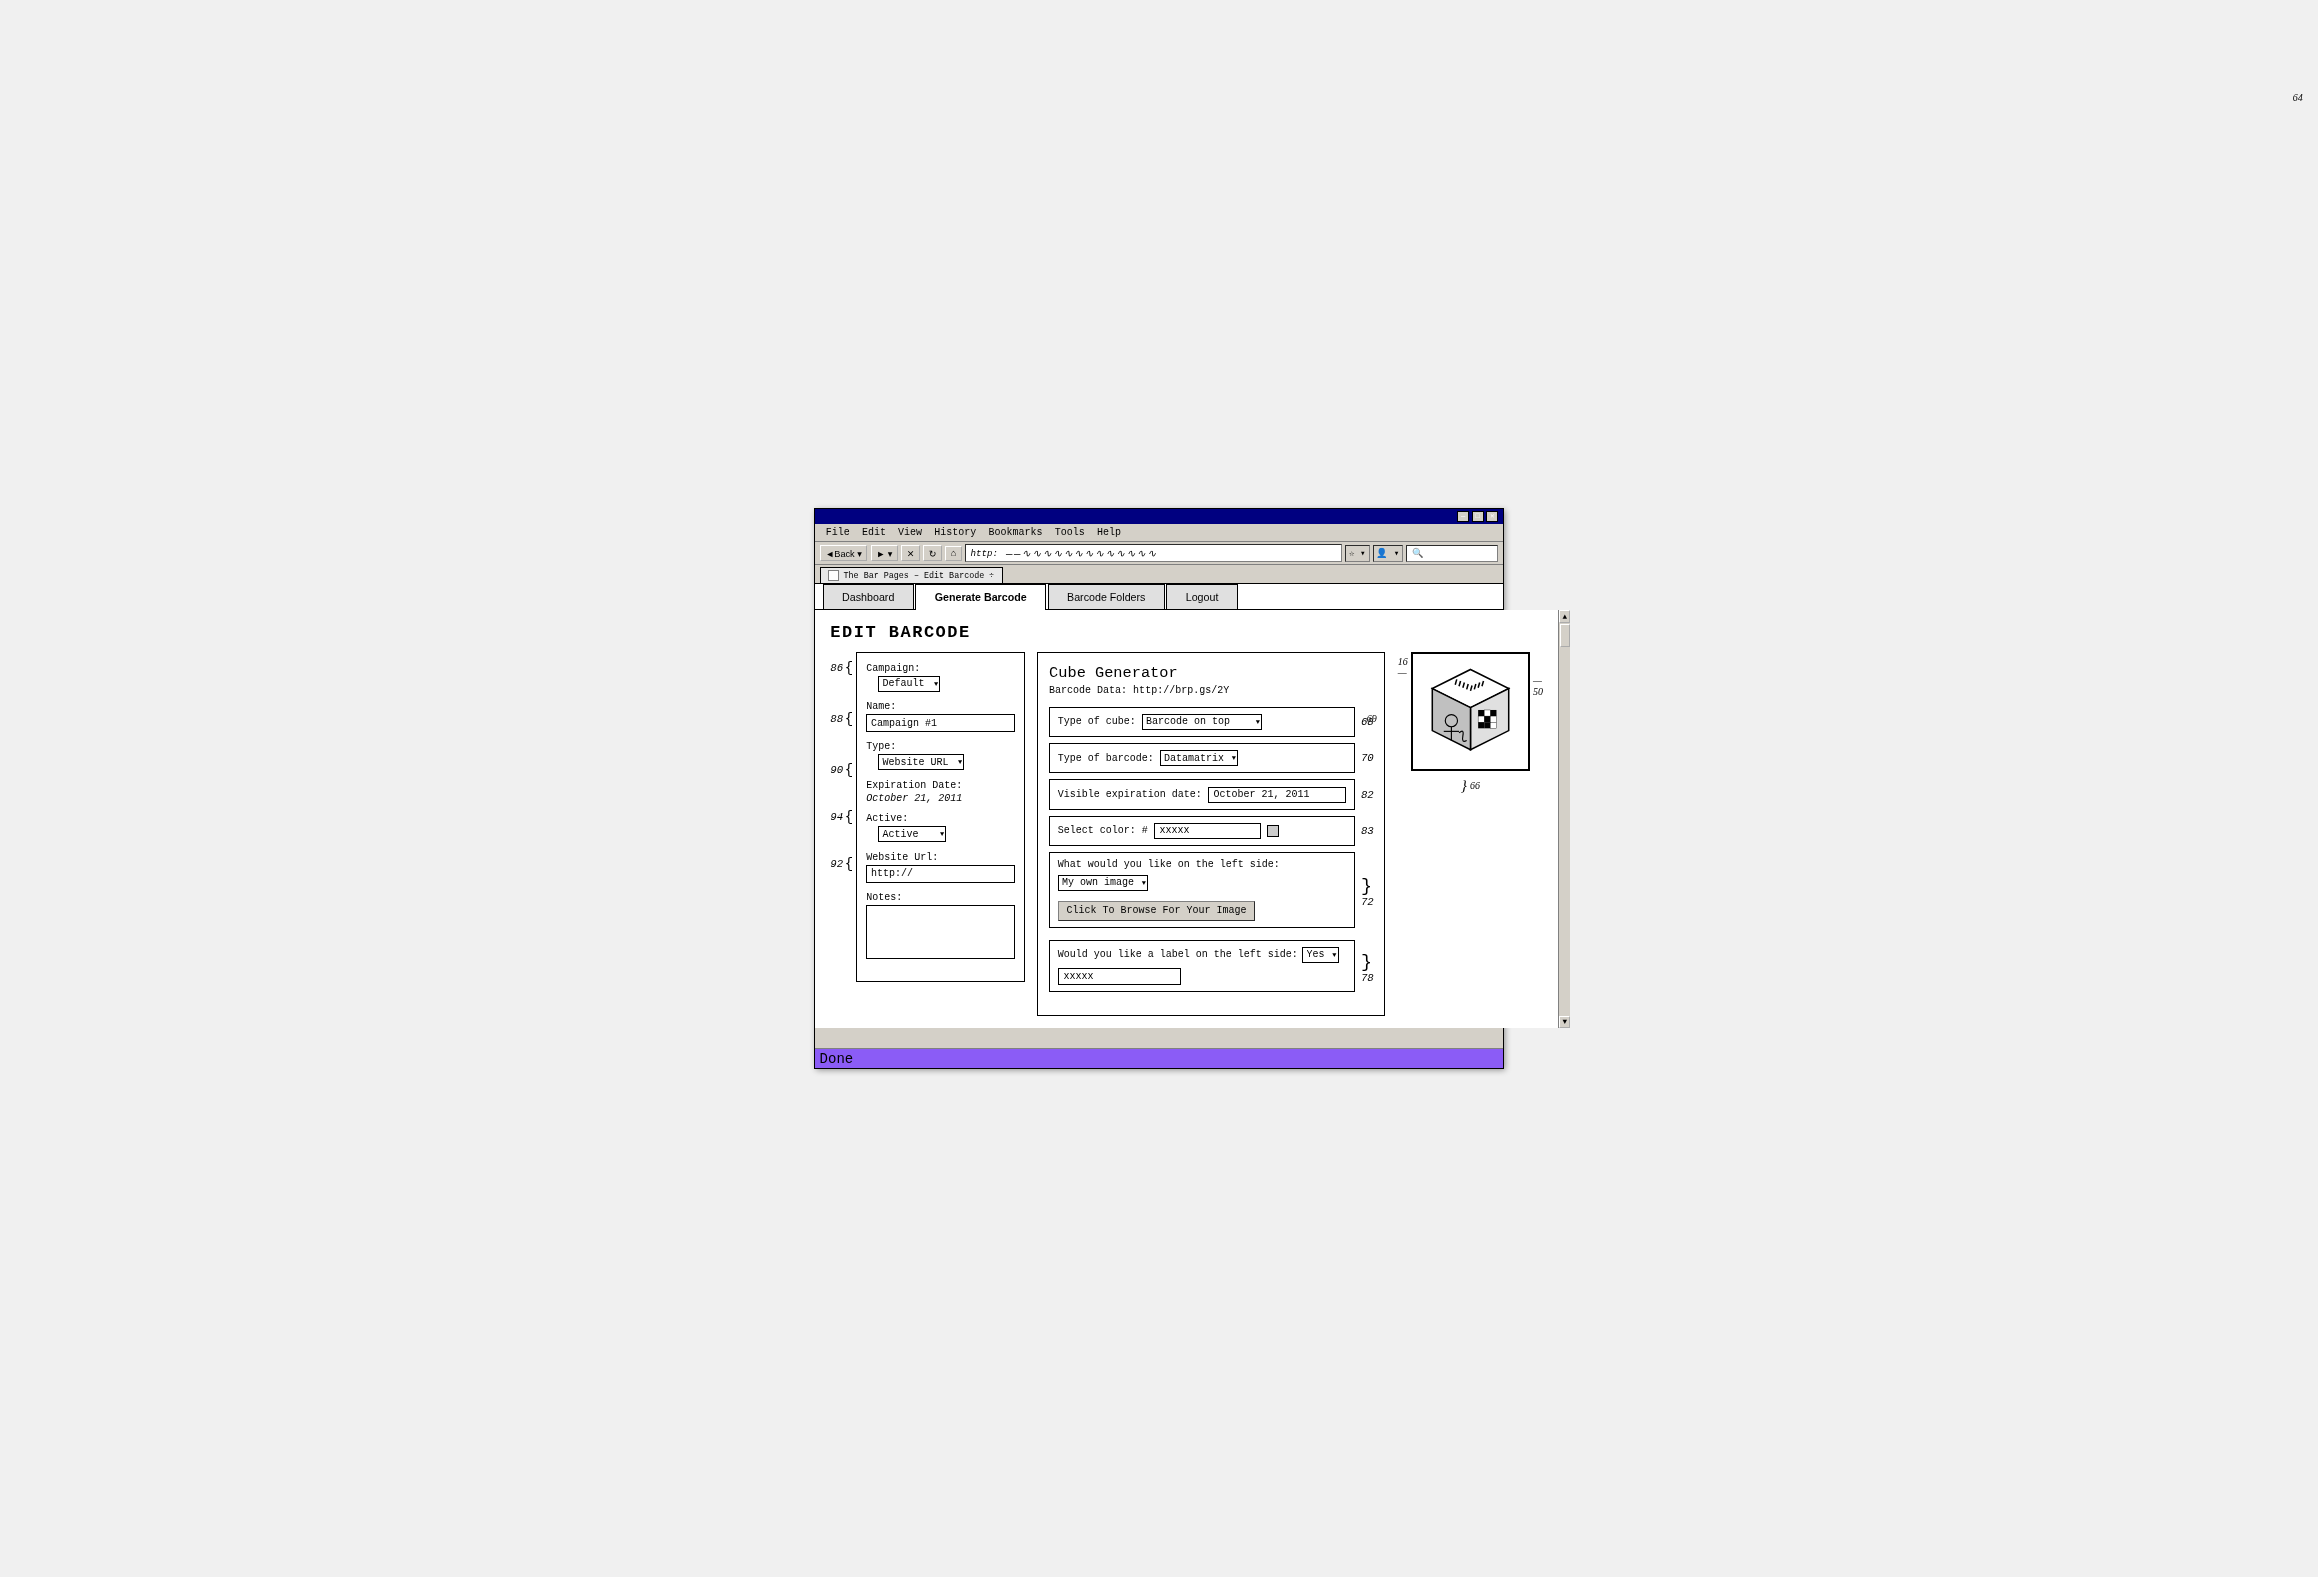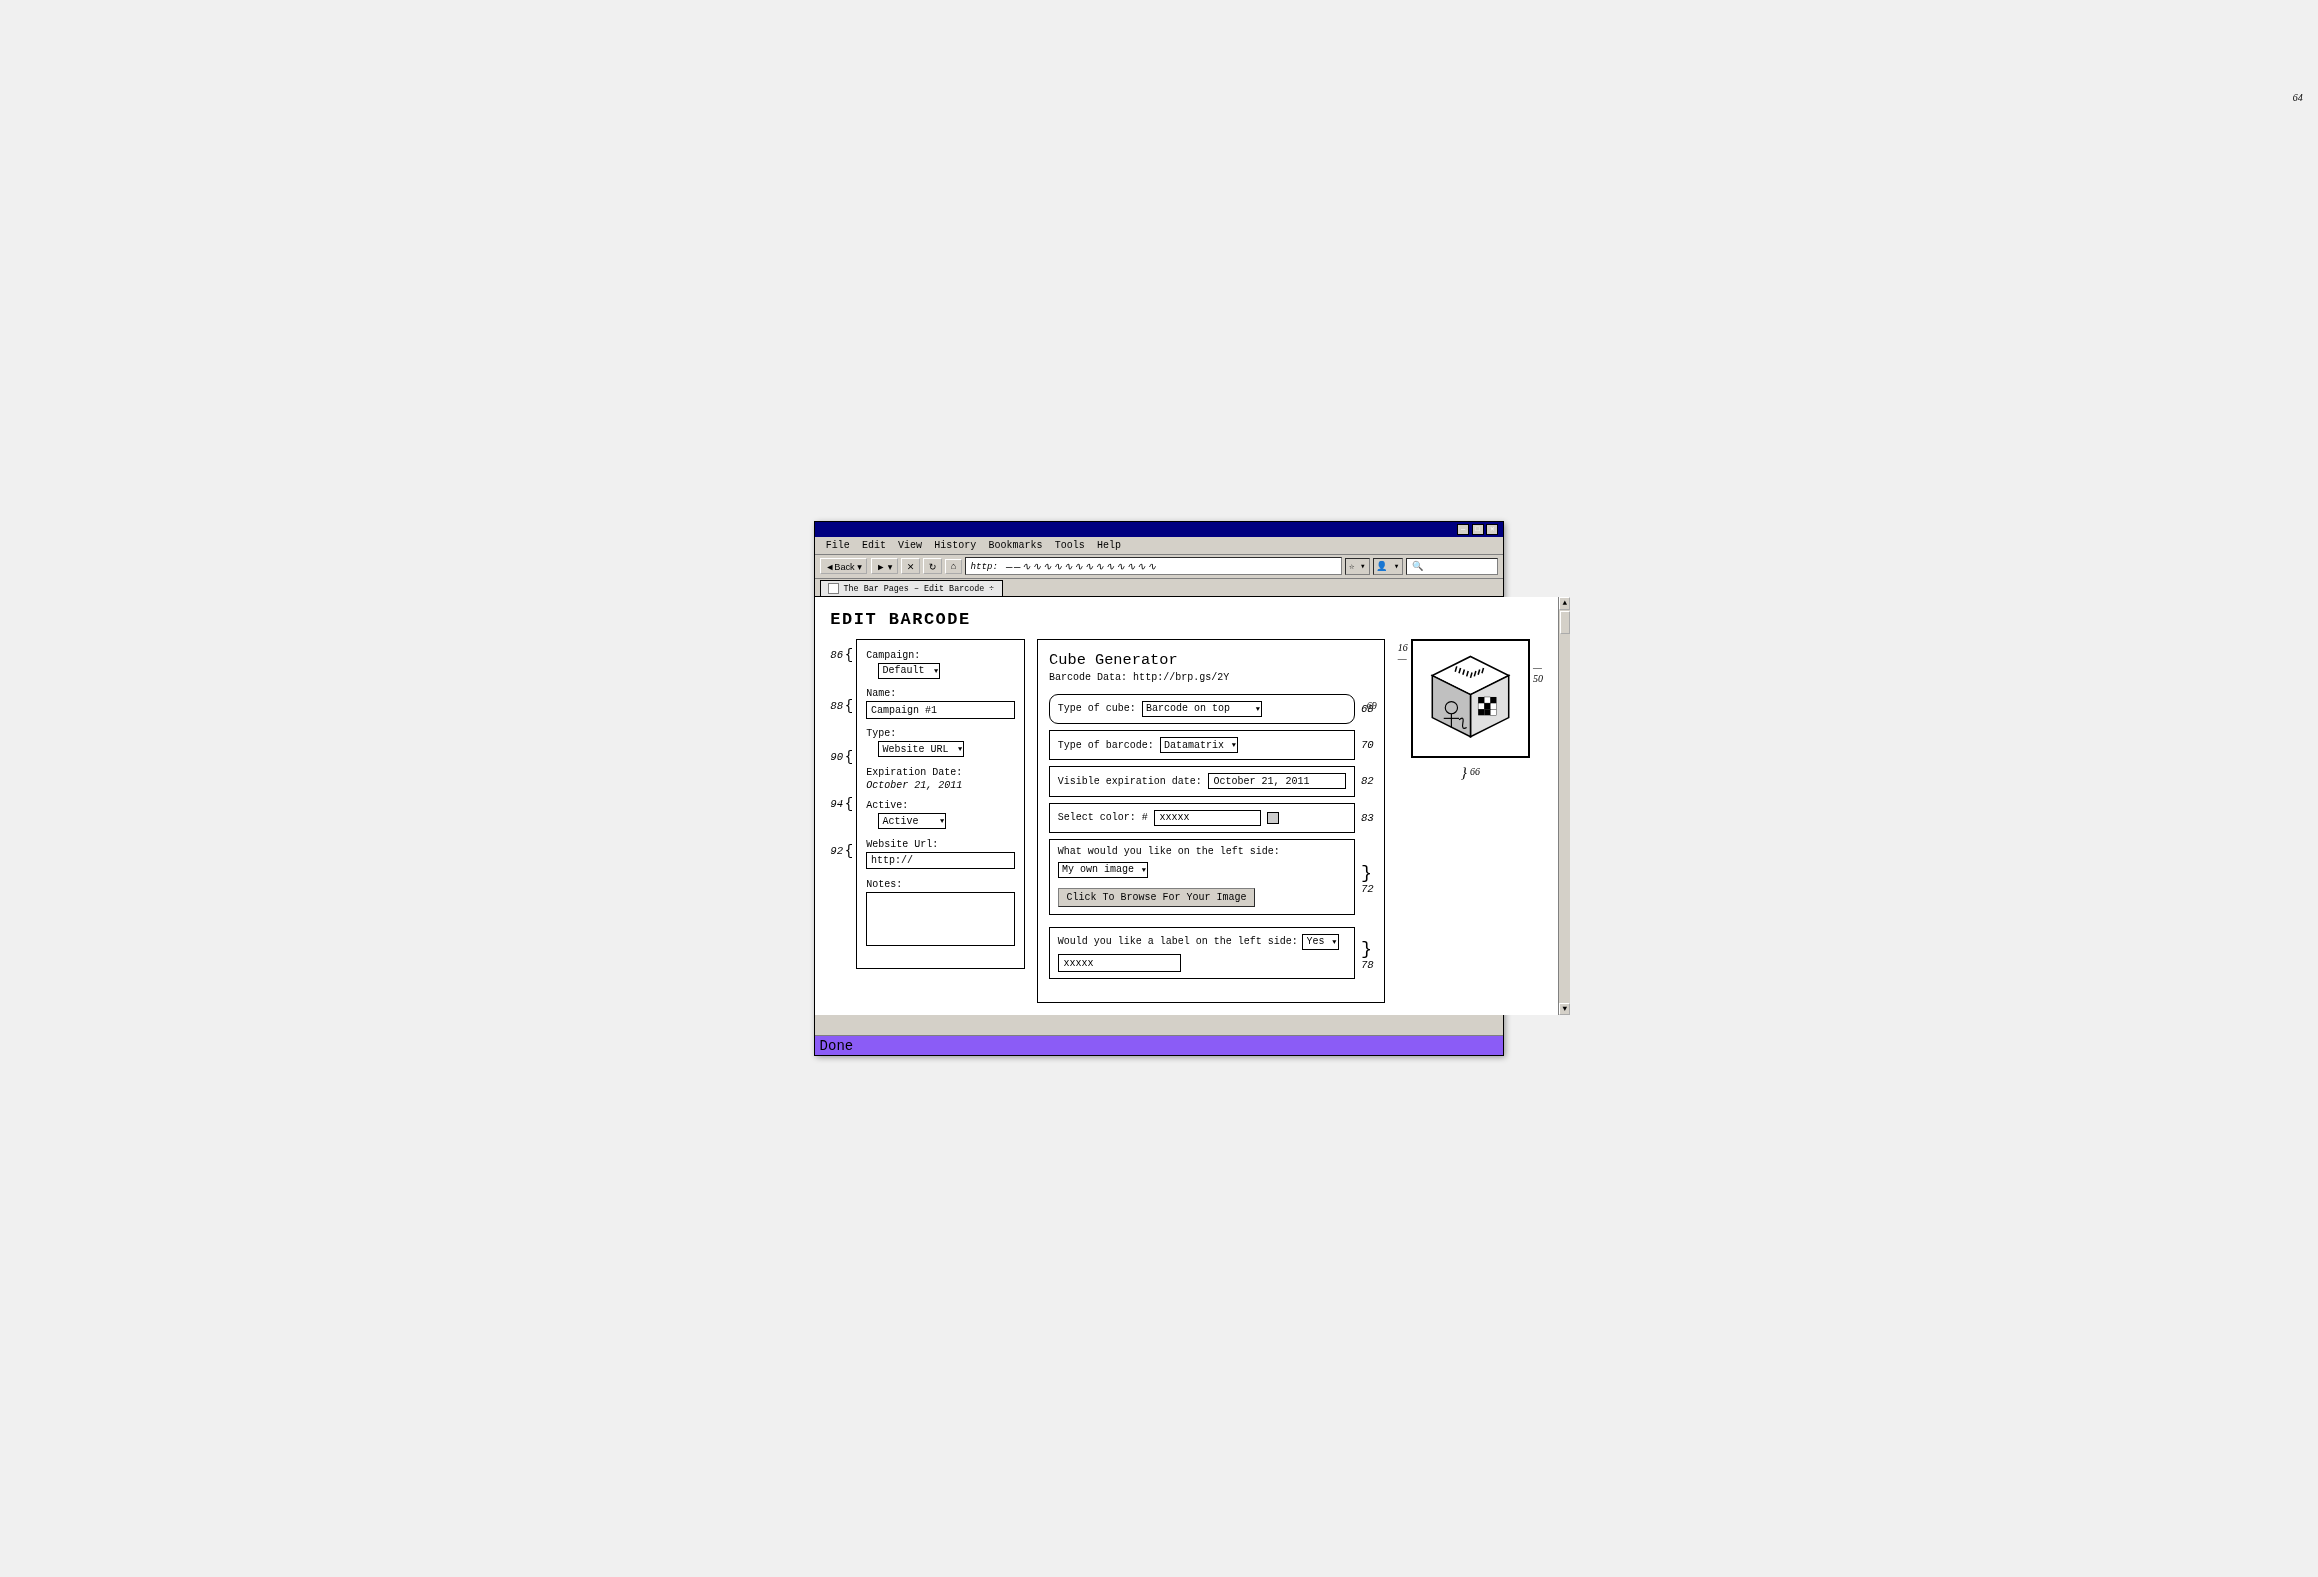--- a/index.html
+++ b/index.html
@@ -479,20 +479,34 @@
   </div>
 
   <div class="tab-bar">
     <div class="tab-item">
       <div class="tab-icon"></div>
       <span>The Bar Pages – Edit Barcode</span>
       <span>÷</span>
     </div>
   </div>
 
+  <div class="page-nav">
+    <div class="page-nav-tab">
+      <span>Dashboard</span>
+    </div>
+    <div class="page-nav-tab active">
+      <span>Generate Barcode</span>
+    </div>
+    <div class="page-nav-tab">
+      <span>Barcode Folders</span>
+    </div>
+    <div class="page-nav-tab">
+      <span>Logout</span>
+    </div>
+  </div>
 
   <div class="main-area">
     <div class="content-area">
       <div class="page-content">
 
         <h1 class="page-title">EDIT BARCODE</h1>
 
         <div class="content-layout">
 
           <div style="display:flex; align-items:flex-start; gap:3.1px;">
@@ -572,21 +586,21 @@
             </div>
           </div>
 
           <div style="display:flex; flex-direction:column; gap:0; flex:1;">
 
             <div class="center-panel">
               <div class="cube-gen-title">Cube Generator</div>
               <div class="barcode-data-line">Barcode Data: http://brp.gs/2Y</div>
 
               <div style="display:flex; align-items:center; gap:6.1px; margin-bottom:6.1px;">
-                <div class="form-row" style="flex:1; margin-bottom:0;border-radius:9px;">
+                <div class="form-row" style="flex:1; margin-bottom:0;">
                   <span class="form-row-label">Type of cube:</span>
                   <div class="select-wrapper">
                     <select class="inline-select">
                       <option>Barcode on top</option>
                       <option>Barcode on side</option>
                       <option>Barcode on bottom</option>
                     </select>
                   </div>
                 </div>
                 <span class="annotation-num">68</span>

